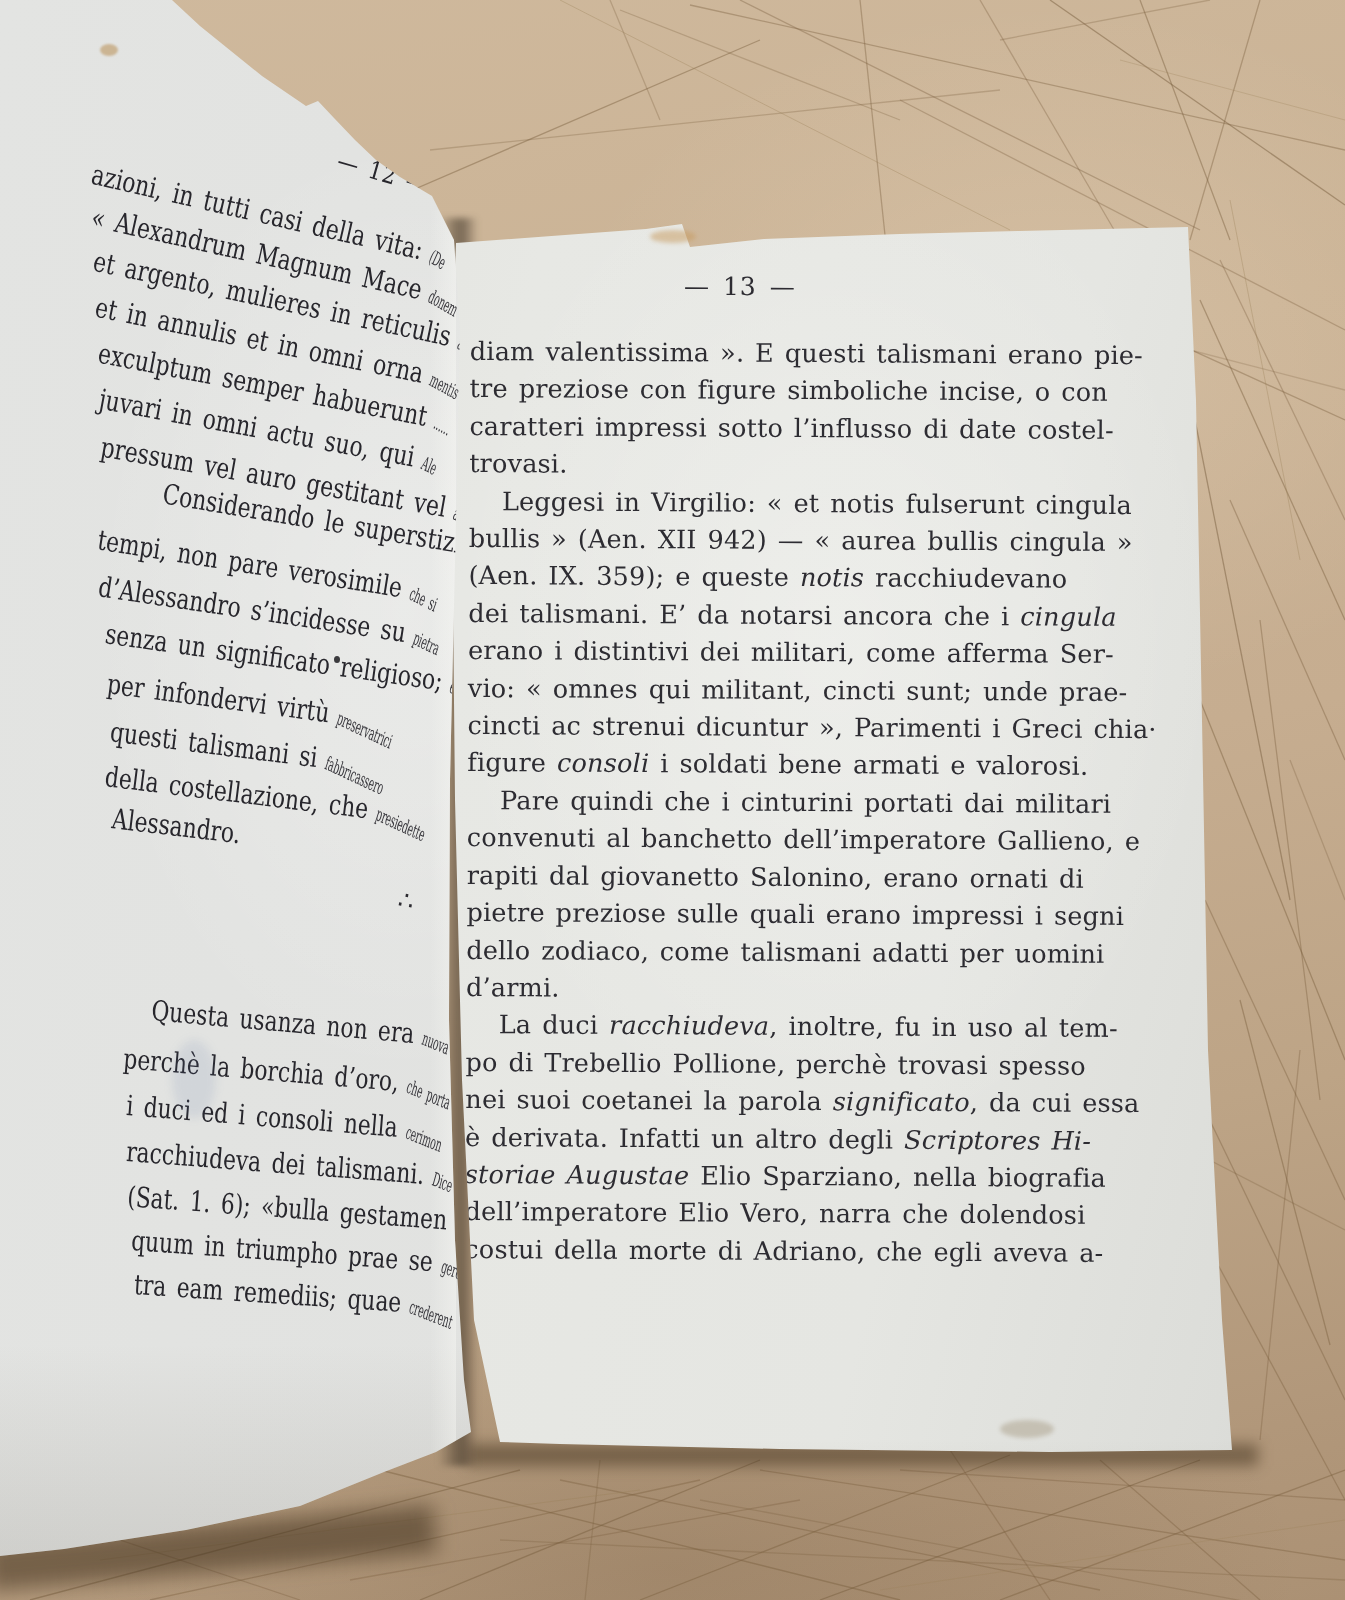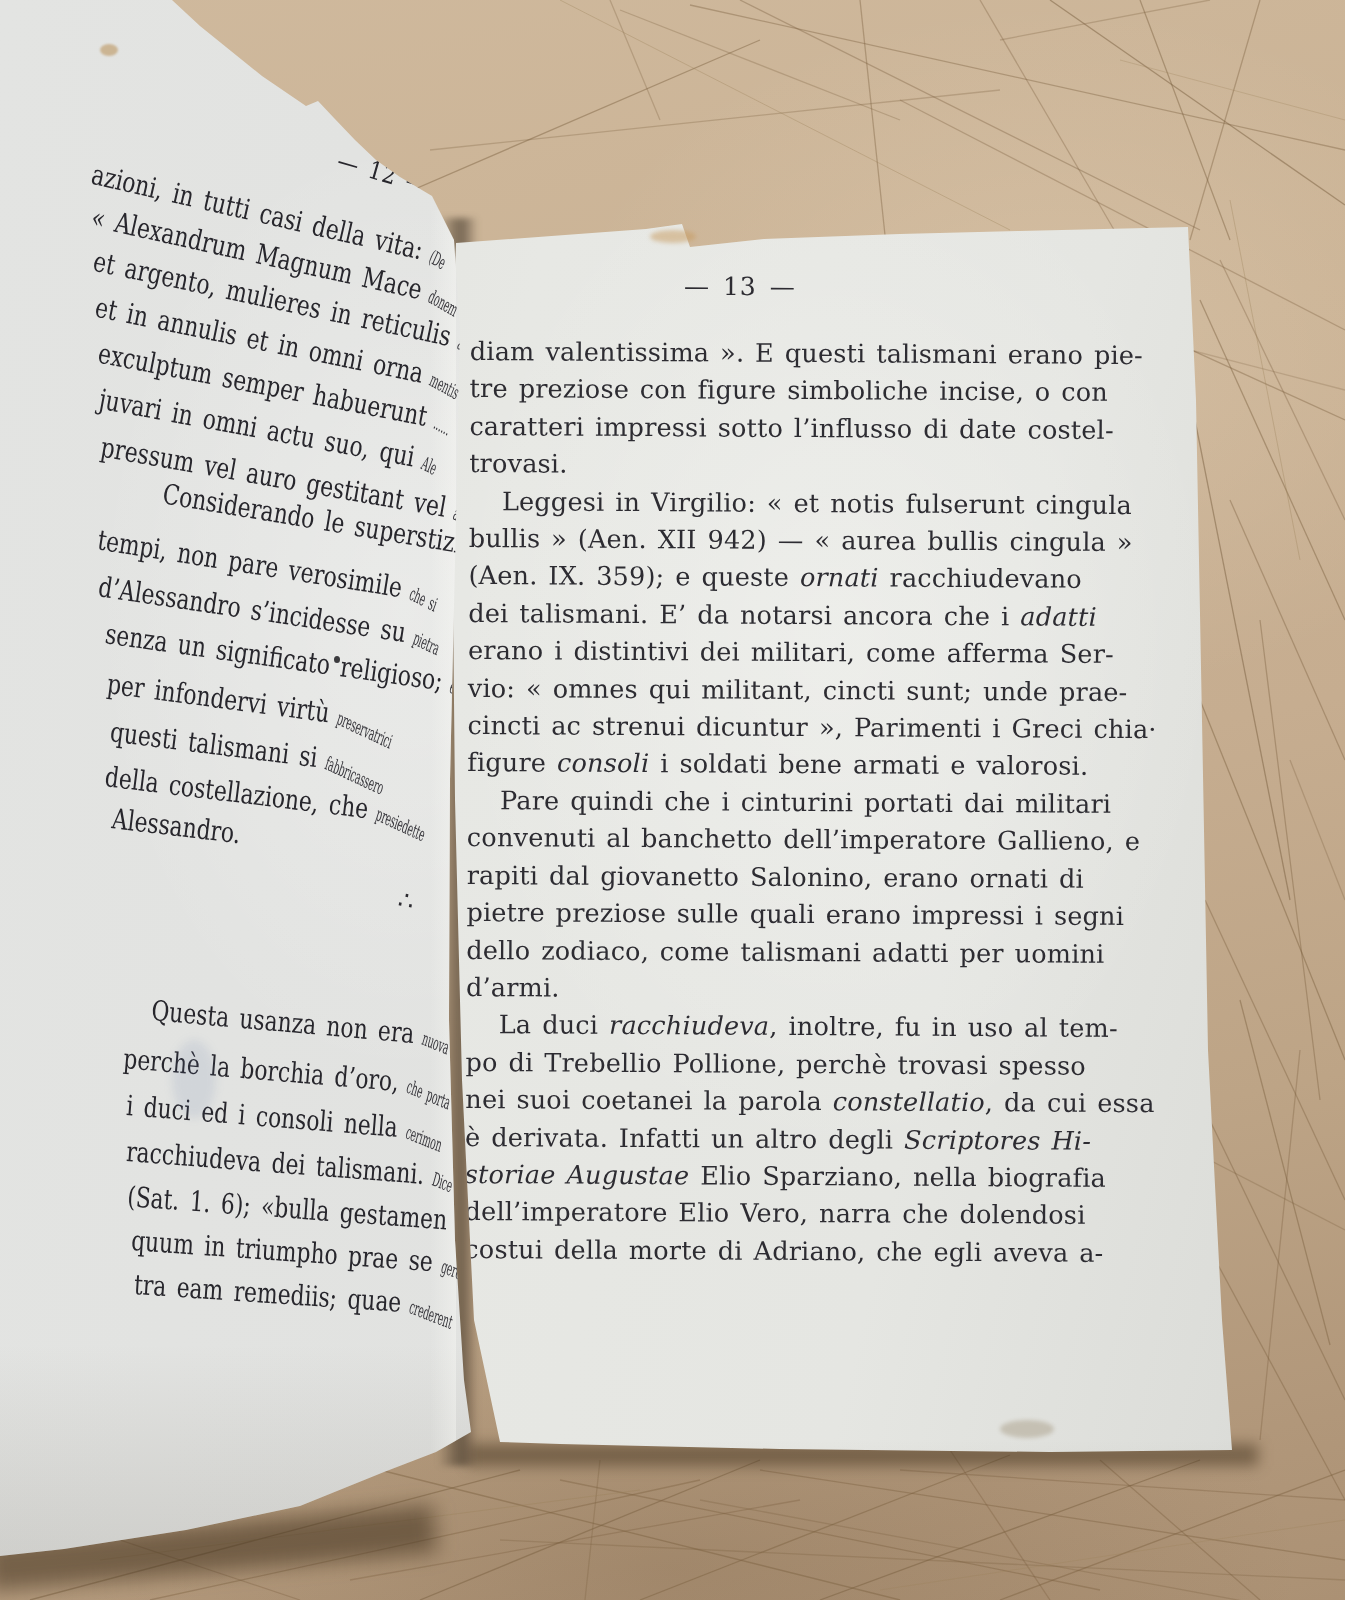--- a/index.html
+++ b/index.html
@@ -131,35 +131,35 @@
   <div class="right-page">
     <div class="tone"></div>
     <div class="right-pagenum">— 13 —</div>
     <div class="right-text">
         <div class="rline"><span>diam valentissima ». E questi talismani erano pie-</span></div>
         <div class="rline"><span>tre preziose con figure simboliche incise, o con</span></div>
         <div class="rline"><span>caratteri impressi sotto l’influsso di date costel-</span></div>
         <div class="rline"><span>trovasi.</span></div>
         <div class="rline ind"><span>Leggesi in Virgilio: « et notis fulserunt cingula</span></div>
         <div class="rline"><span>bullis » (Aen. XII 942) — « aurea bullis cingula »</span></div>
-        <div class="rline"><span>(Aen. IX. 359); e queste </span><span class="it">ornati</span><span> racchiudevano</span></div>
-        <div class="rline"><span>dei talismani. E’ da notarsi ancora che i </span><span class="it">adatti</span></div>
+        <div class="rline"><span>(Aen. IX. 359); e queste </span><span class="it">notis</span><span> racchiudevano</span></div>
+        <div class="rline"><span>dei talismani. E’ da notarsi ancora che i </span><span class="it">cingula</span></div>
         <div class="rline"><span>erano i distintivi dei militari, come afferma Ser-</span></div>
         <div class="rline"><span>vio: « omnes qui militant, cincti sunt; unde prae-</span></div>
         <div class="rline"><span>cincti ac strenui dicuntur », Parimenti i Greci chia·</span></div>
         <div class="rline"><span>figure </span><span class="it">consoli</span><span> i soldati bene armati e valorosi.</span></div>
         <div class="rline ind"><span>Pare quindi che i cinturini portati dai militari</span></div>
         <div class="rline"><span>convenuti al banchetto dell’imperatore Gallieno, e</span></div>
         <div class="rline"><span>rapiti dal giovanetto Salonino, erano ornati di</span></div>
         <div class="rline"><span>pietre preziose sulle quali erano impressi i segni</span></div>
         <div class="rline"><span>dello zodiaco, come talismani adatti per uomini</span></div>
         <div class="rline"><span>d’armi.</span></div>
         <div class="rline ind"><span>La duci </span><span class="it">racchiudeva</span><span>, inoltre, fu in uso al tem-</span></div>
         <div class="rline"><span>po di Trebellio Pollione, perchè trovasi spesso</span></div>
-        <div class="rline"><span>nei suoi coetanei la parola </span><span class="it">constellatio</span><span>, da cui essa</span></div>
+        <div class="rline"><span>nei suoi coetanei la parola </span><span class="it">significato</span><span>, da cui essa</span></div>
         <div class="rline"><span>è derivata. Infatti un altro degli </span><span class="it">Scriptores Hi-</span></div>
         <div class="rline"><span class="it">storiae Augustae</span><span> Elio Sparziano, nella biografia</span></div>
         <div class="rline"><span>dell’imperatore Elio Vero, narra che dolendosi</span></div>
         <div class="rline"><span>costui della morte di Adriano, che egli aveva a-</span></div>
       </div>
   </div>
 
   <div class="left-page">
     <div class="tone"></div>
     <div class="fold-light"></div>

